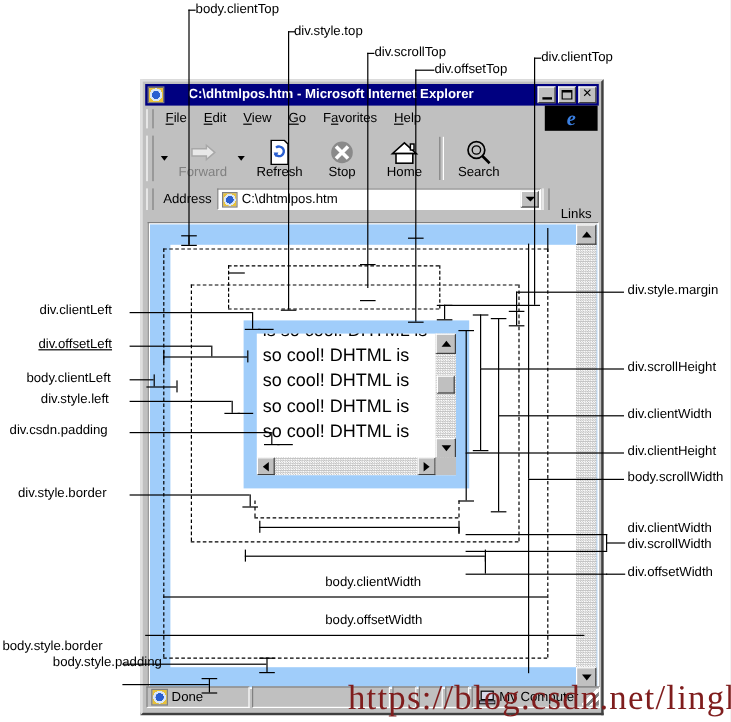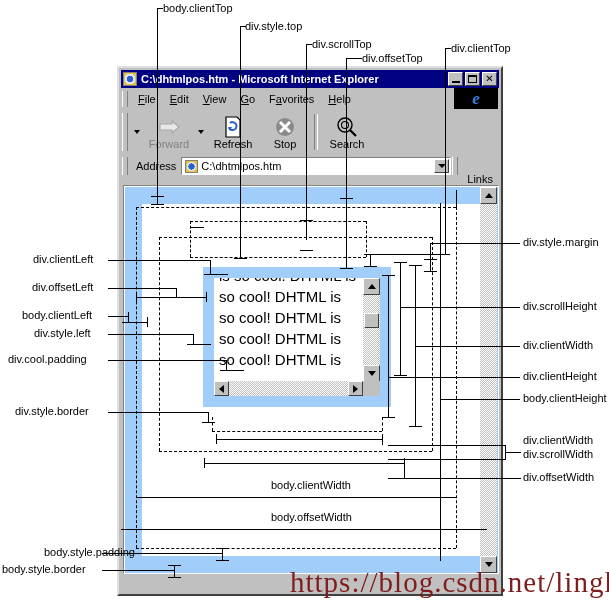--- a/index.html
+++ b/index.html
@@ -33,21 +33,21 @@
     border-top:2px solid #dfdfdf;border-left:2px solid #dfdfdf;
     border-right:2px solid #404040;border-bottom:2px solid #404040;
     box-sizing:border-box;
   }
   .titlebar{
     height:18px;margin:2px 2px 0 2px;
     background:#000080;
     display:flex;align-items:center;
     color:#fff;font-size:11px;font-weight:bold;
   }
-  .titlebar .ttl{flex:1;padding-left:4px;overflow:hidden;white-space:nowrap;}
+  .titlebar .ttl{flex:1;padding-left:20px;overflow:hidden;white-space:nowrap;}
   .winbtns{display:flex;gap:2px;padding-right:2px;}
   .winbtn{
     width:15px;height:14px;background:#c0c0c0;
     border-top:1px solid #ffffff;border-left:1px solid #ffffff;
     border-right:1px solid #404040;border-bottom:1px solid #404040;
     position:relative;box-sizing:border-box;
     font-size:9px;color:#000;font-weight:bold;
     display:flex;align-items:center;justify-content:center;
     line-height:1;
   }
@@ -268,20 +268,30 @@
       <div class="tbtn">
         <div class="ic">
           <svg width="22" height="22" viewBox="0 0 22 22">
               <circle cx="11" cy="11" r="9" fill="#8a8a8a"></circle>
               <path d="M6,6 L16,16 M16,6 L6,16" stroke="#ffffff" stroke-width="3"></path>
             </svg>
         </div>
         <div class="tx">Stop</div>
       </div>
 
+      <div class="tbtn">
+        <div class="ic">
+          <svg width="24" height="20" viewBox="0 0 24 20">
+            <polygon points="12,2 22,11 2,11" fill="#ffffff" stroke="#000" stroke-width="1.3"></polygon>
+            <rect x="5" y="11" width="14" height="8" fill="#ffffff" stroke="#000" stroke-width="1.3"></rect>
+            <rect x="17" y="3" width="3" height="5" fill="#ffffff" stroke="#000" stroke-width="1.2"></rect>
+          </svg>
+        </div>
+        <div class="tx">Home</div>
+      </div>
 
       <div class="tbsep"></div>
 
       <div class="tbtn">
         <div class="ic">
           <svg width="22" height="22" viewBox="0 0 22 22">
             <circle cx="9" cy="9" r="7" fill="none" stroke="#000" stroke-width="1.4"></circle>
             <circle cx="9" cy="9" r="3.5" fill="none" stroke="#000" stroke-width="1.1"></circle>
             <line x1="14" y1="14" x2="20" y2="20" stroke="#000" stroke-width="2.2"></line>
           </svg>
@@ -311,20 +321,40 @@
       <div class="vscroll">
         <div class="sbtn" style="top:0;left:0;">
             <span class="ar-up"></span>
           </div>
         <div class="sbtn" style="bottom:0;left:0;">
             <span class="ar-dn"></span>
           </div>
       </div>
     </div>
 
+    <div class="statusbar">
+      <div class="spane" style="width:86px;">
+        <span class="ic" style="background:radial-gradient(circle at 50% 50%, #2a5fd0 0 40%, #d9e6f7 41% 62%, #e8c23a 63% 100%);border:1px solid #808080;box-sizing:border-box;"></span>
+        <span>Done</span>
+      </div>
+      <div class="spane" style="width:115px;"></div>
+      <div class="spane" style="width:20px;"></div>
+      <div class="spane" style="width:20px;"></div>
+      <div class="spane" style="width:20px;"></div>
+      <div class="spane" style="flex:1;padding-left:2px;">
+        <span class="ic">
+          <svg width="14" height="14" viewBox="0 0 14 14">
+              <rect x="2" y="2" width="10" height="7" fill="#d8d8e8" stroke="#000" stroke-width="1"></rect>
+              <rect x="0.5" y="10" width="13" height="2.5" fill="#a8a8b8" stroke="#000" stroke-width="0.8"></rect>
+            </svg>
+        </span>
+        <span>My Computer</span>
+        <span class="grip-res"></span>
+      </div>
+    </div>
   </div>
 
   <div class="innerdiv">
     <div class="innerwhite">
       <div class="innertext">is so cool! DHTML is so cool! DHTML is so cool! DHTML is so cool! DHTML is so cool! DHTML is</div>
       <div class="divvscroll">
         <div class="sbtn" style="top:0;left:0;">
             <span class="ar-up"></span>
           </div>
         <div class="thumb" style="top:35px;left:1px;width:15px;height:15px;"></div>
@@ -395,57 +425,57 @@
   <div class="ln-v" style="left:370px;top:254px;height:12px;"></div>
 
   <div class="ln-v" style="left:157px;top:196px;height:8px;"></div>
 
   <div class="lbl" style="left:33px;top:253px;">div.clientLeft</div>
   <div class="ln-h" style="left:108px;top:260px;width:102px;"></div>
   <div class="ln-v" style="left:210px;top:260px;height:14px;"></div>
   <div class="ln-h" style="left:204px;top:274px;width:13px;"></div>
   <div class="ln-h" style="left:215px;top:274px;width:13px;"></div>
 
-  <div class="lbl" style="left:32px;top:281px;">div.offsetLeft</div>
+  <div class="lbl" style="left:32px;top:281px;text-decoration:underline;">div.offsetLeft</div>
   <div class="ln-h" style="left:108px;top:288px;width:68px;"></div>
   <div class="ln-v" style="left:176px;top:288px;height:9px;"></div>
   <div class="ln-h" style="left:136px;top:297px;width:70px;"></div>
   <div class="ln-v" style="left:136px;top:292px;height:10px;"></div>
   <div class="ln-v" style="left:206px;top:292px;height:10px;"></div>
 
   <div class="lbl" style="left:22px;top:309px;">body.clientLeft</div>
   <div class="ln-h" style="left:108px;top:316px;width:20px;"></div>
   <div class="ln-v" style="left:128px;top:312px;height:10px;"></div>
   <div class="ln-h" style="left:122px;top:322px;width:25px;"></div>
   <div class="ln-v" style="left:147px;top:317px;height:10px;"></div>
 
   <div class="lbl" style="left:34px;top:327px;">div.style.left</div>
   <div class="ln-h" style="left:108px;top:334px;width:85px;"></div>
   <div class="ln-v" style="left:193px;top:334px;height:10px;"></div>
   <div class="ln-h" style="left:187px;top:344px;width:13px;"></div>
   <div class="ln-h" style="left:198px;top:344px;width:13px;"></div>
 
-  <div class="lbl" style="left:8px;top:353px;">div.cool.padding</div>
+  <div class="lbl" style="left:8px;top:353px;">div.csdn.padding</div>
   <div class="ln-h" style="left:108px;top:360px;width:118px;"></div>
   <div class="ln-v" style="left:226px;top:360px;height:10px;"></div>
   <div class="ln-h" style="left:220px;top:370px;width:13px;"></div>
   <div class="ln-h" style="left:231px;top:370px;width:13px;"></div>
 
   <div class="lbl" style="left:15px;top:405px;">div.style.border</div>
   <div class="ln-h" style="left:108px;top:412px;width:100px;"></div>
   <div class="ln-v" style="left:208px;top:412px;height:10px;"></div>
   <div class="ln-h" style="left:202px;top:422px;width:13px;"></div>
 
   <div class="lbl" style="left:2px;top:546px;padding-left:42px;">body.style.padding</div>
   <div class="ln-h" style="left:102px;top:553px;width:120px;"></div>
   <div class="ln-v" style="left:222px;top:548px;height:12px;"></div>
   <div class="ln-h" style="left:216px;top:548px;width:13px;"></div>
   <div class="ln-h" style="left:216px;top:560px;width:13px;"></div>
 
-  <div class="lbl" style="left:2px;top:563px;">body.style.border</div>
+  <div class="lbl" style="left:2px;top:533px;">body.style.border</div>
   <div class="ln-h" style="left:102px;top:570px;width:72px;"></div>
   <div class="ln-v" style="left:174px;top:565px;height:12px;"></div>
   <div class="ln-h" style="left:168px;top:565px;width:13px;"></div>
   <div class="ln-h" style="left:168px;top:577px;width:13px;"></div>
 
   <div class="lbl" style="left:523px;top:236px;">div.style.margin</div>
   <div class="ln-h" style="left:430px;top:243px;width:90px;"></div>
   <div class="ln-v" style="left:430px;top:243px;height:16px;"></div>
   <div class="ln-h" style="left:424px;top:259px;width:13px;"></div>
   <div class="ln-h" style="left:424px;top:271px;width:13px;"></div>
@@ -465,21 +495,21 @@
   <div class="ln-h" style="left:409px;top:265px;width:13px;"></div>
   <div class="ln-h" style="left:409px;top:426px;width:13px;"></div>
 
   <div class="lbl" style="left:523px;top:370px;">div.clientHeight</div>
   <div class="ln-h" style="left:388px;top:377px;width:132px;"></div>
   <div class="ln-v" style="left:388px;top:275px;height:102px;"></div>
   <div class="ln-v" style="left:388px;top:377px;height:40px;"></div>
   <div class="ln-h" style="left:382px;top:275px;width:13px;"></div>
   <div class="ln-h" style="left:382px;top:417px;width:13px;"></div>
 
-  <div class="lbl" style="left:523px;top:392px;">body.clientHeight</div>
+  <div class="lbl" style="left:523px;top:392px;">body.scrollWidth</div>
   <div class="ln-h" style="left:440px;top:399px;width:80px;"></div>
   <div class="ln-v" style="left:440px;top:203px;height:196px;"></div>
   <div class="ln-v" style="left:440px;top:399px;height:162px;"></div>
   <svg class="arrowhead" style="left:436px;top:198px;" width="9" height="9">
       <polygon points="4.5,0 9,9 0,9" fill="#000"></polygon>
     </svg>
   <svg class="arrowhead" style="left:436px;top:553px;" width="9" height="9">
       <polygon points="4.5,9 0,0 9,0" fill="#000"></polygon>
     </svg>
 

